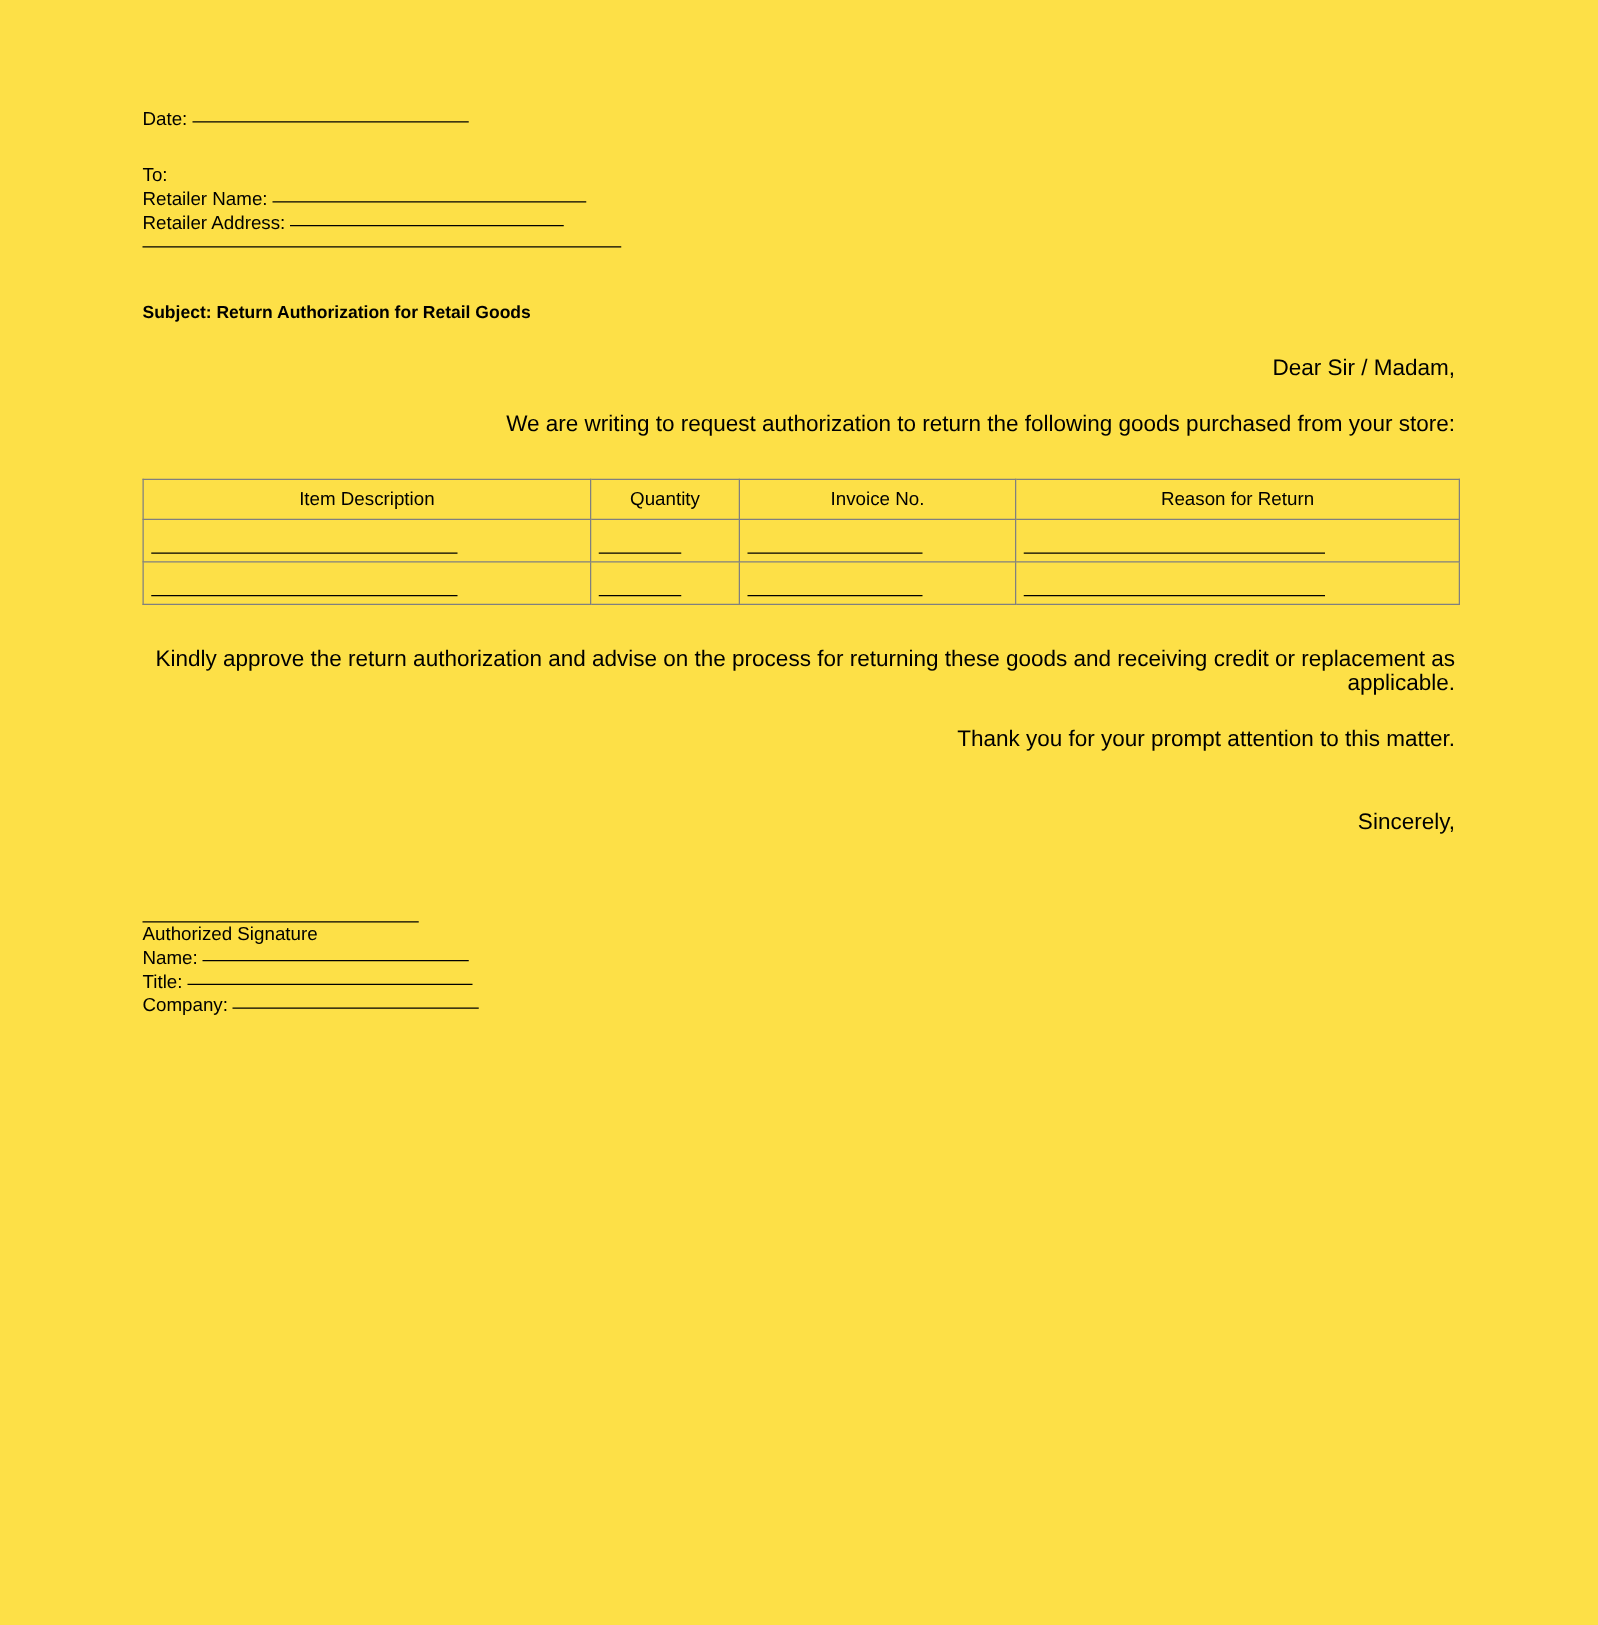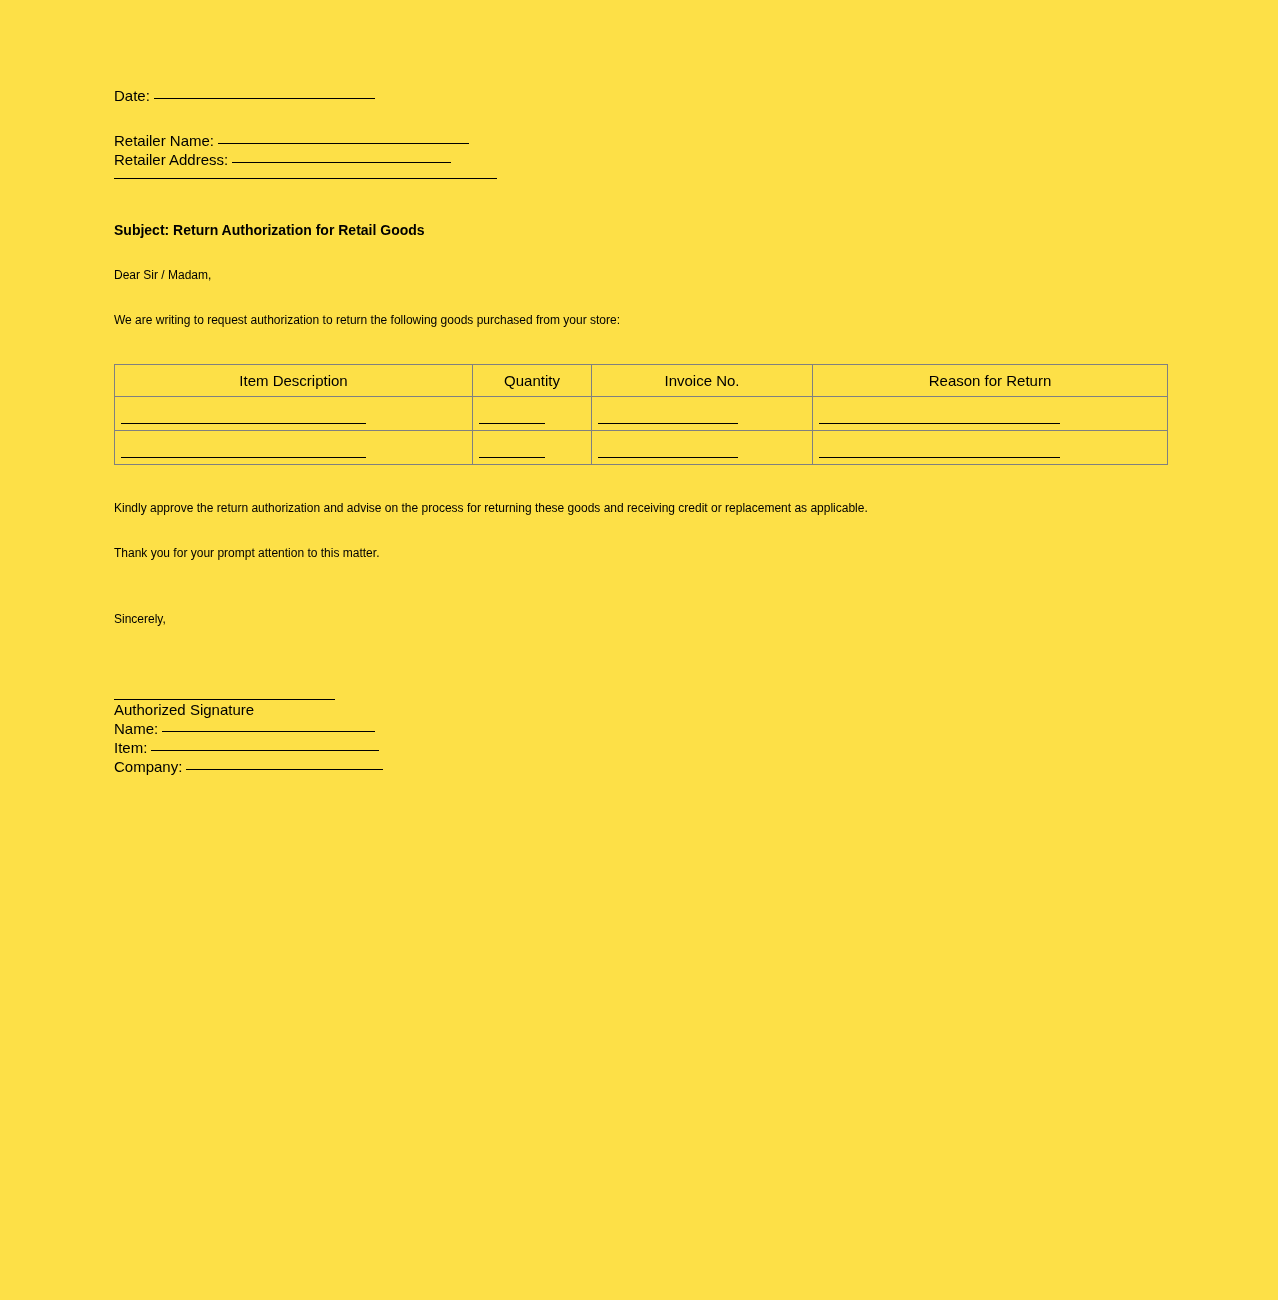--- a/index.html
+++ b/index.html
@@ -28,22 +28,23 @@
     width: 1050px;
   }
 
   
   .line {
     font-size: 15px;
     line-height: 19px;
     white-space: nowrap;
   }
   .para {
-    font-size: 12px;
+    font-size: 18px;
     line-height: 19px;
+    text-align: right;
   }
 
   
   .rule {
     display: inline-block;
     border-bottom: 1.6px solid #000000;
     height: 0;
     vertical-align: 2px;
     margin-left: 4px;
   }
@@ -124,20 +125,21 @@
 <div class="page">
   <div class="doc">
 
     <div class="line date-block">
       <span>Date:</span><span class="rule" style="width:221px;"></span>
     </div>
 
     <div class="gap-sm"></div>
 
     <div class="to-block">
+      <div class="line">To:</div>
       <div class="line">
         <span>Retailer Name:</span><span class="rule" style="width:251px;"></span>
       </div>
       <div class="line">
         <span>Retailer Address:</span><span class="rule" style="width:219px;"></span>
       </div>
       <div class="rule-block addr-rule"></div>
     </div>
 
     <div class="gap-lg"></div>
@@ -209,21 +211,21 @@
 
     <div style="height:70px;"></div>
 
     <div>
       <div class="sig-rule"></div>
       <div class="sig-label">Authorized Signature</div>
       <div class="line">
         <span>Name:</span><span class="rule" style="width:213px;"></span>
       </div>
       <div class="line">
-        <span>Item:</span><span class="rule" style="width:228px;"></span>
+        <span>Title:</span><span class="rule" style="width:228px;"></span>
       </div>
       <div class="line">
         <span>Company:</span><span class="rule" style="width:197px;"></span>
       </div>
     </div>
 
   </div>
 </div>
 
 </body></html>

